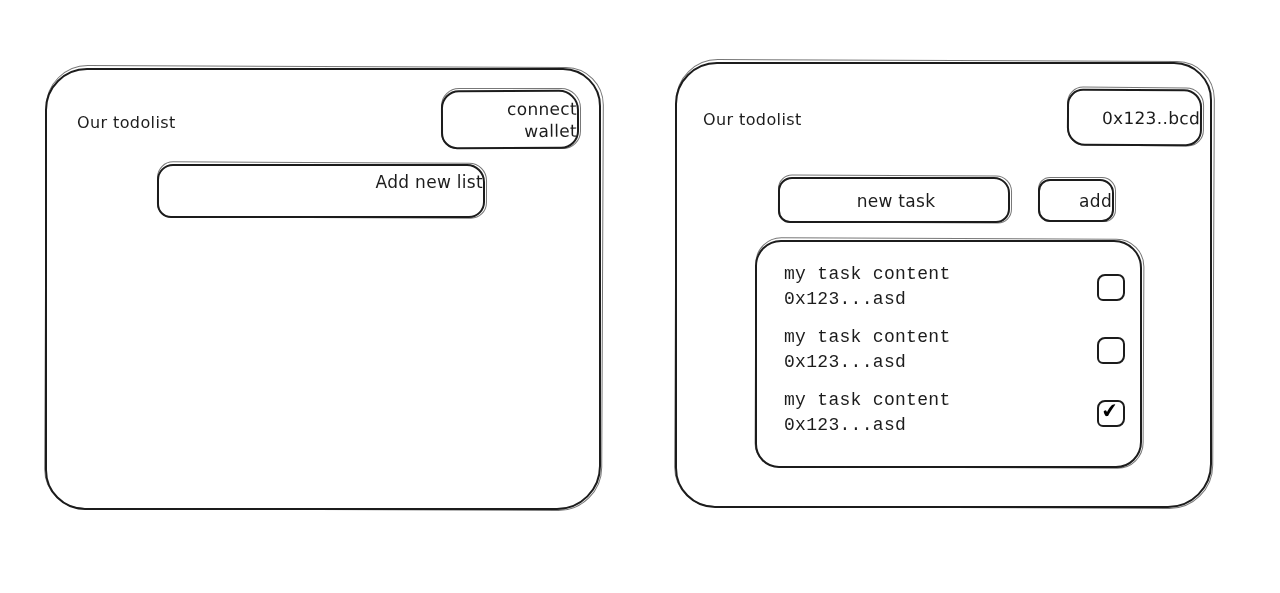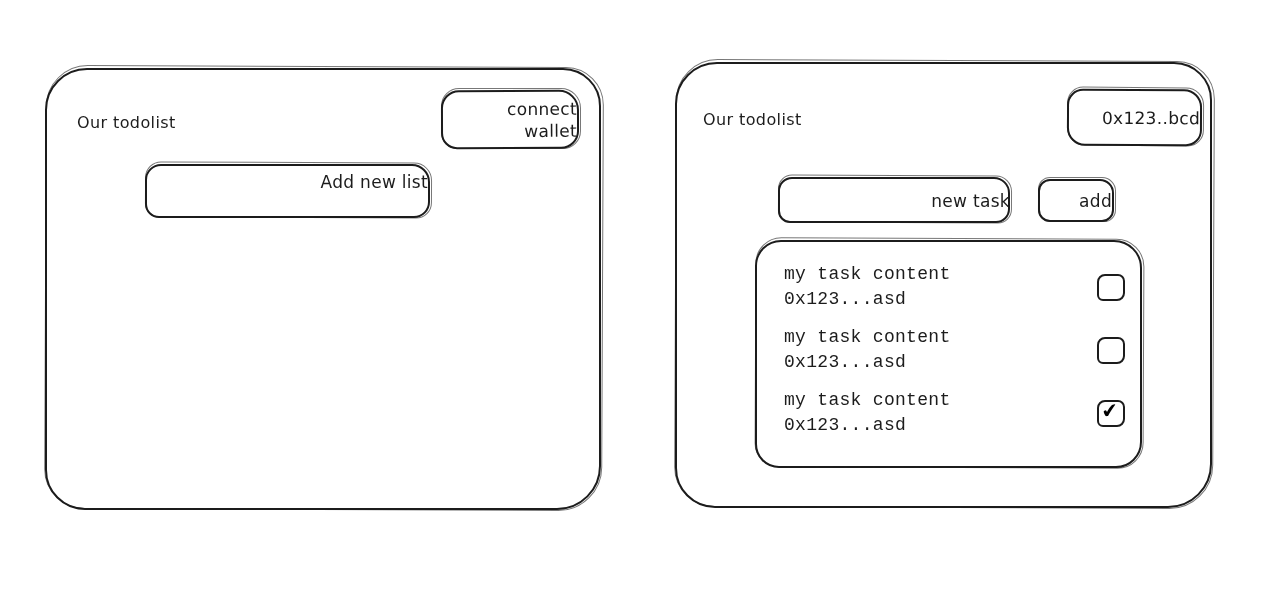--- a/index.html
+++ b/index.html
@@ -60,22 +60,22 @@
 
   .connect-wallet-btn {
     top: 20px; right: 20px;
     width: 138px; height: 59px;
     border-radius: 18px 20px 18px 16px;
     line-height: 22px;
     transform: rotate(-0.2deg);
   }
 
   .add-new-list-btn {
-    left: 98px; top: 94px;
-    width: 285px; height: 54px;
+    left: 110px; top: 94px;
+    width: 328px; height: 54px;
     border-radius: 16px 18px 16px 14px;
     justify-content: flex-start;
     padding-top: 6px;
   }
 
   .wallet-address-btn {
     top: 25px; right: 8px;
     width: 135px; height: 57px;
     border-radius: 16px 18px 16px 18px;
     transform: rotate(0.2deg);
@@ -86,21 +86,21 @@
     width: 232px; height: 46px;
     border-radius: 14px 16px 14px 12px;
   }
   .new-task-wrap input {
     position: absolute;
     inset: 0;
     width: 100%; height: 100%;
     border: none;
     outline: none;
     background: transparent;
-    text-align: right;
+    text-align: center;
     font-family: "DejaVu Sans", sans-serif;
     font-size: 17px;
     letter-spacing: 0.3px;
     color: #1c1c1c;
     border-radius: inherit;
   }
   .new-task-wrap input::placeholder { color: #1c1c1c; opacity: 1; }
 
   .add-btn {
     left: 361px; top: 115px;

